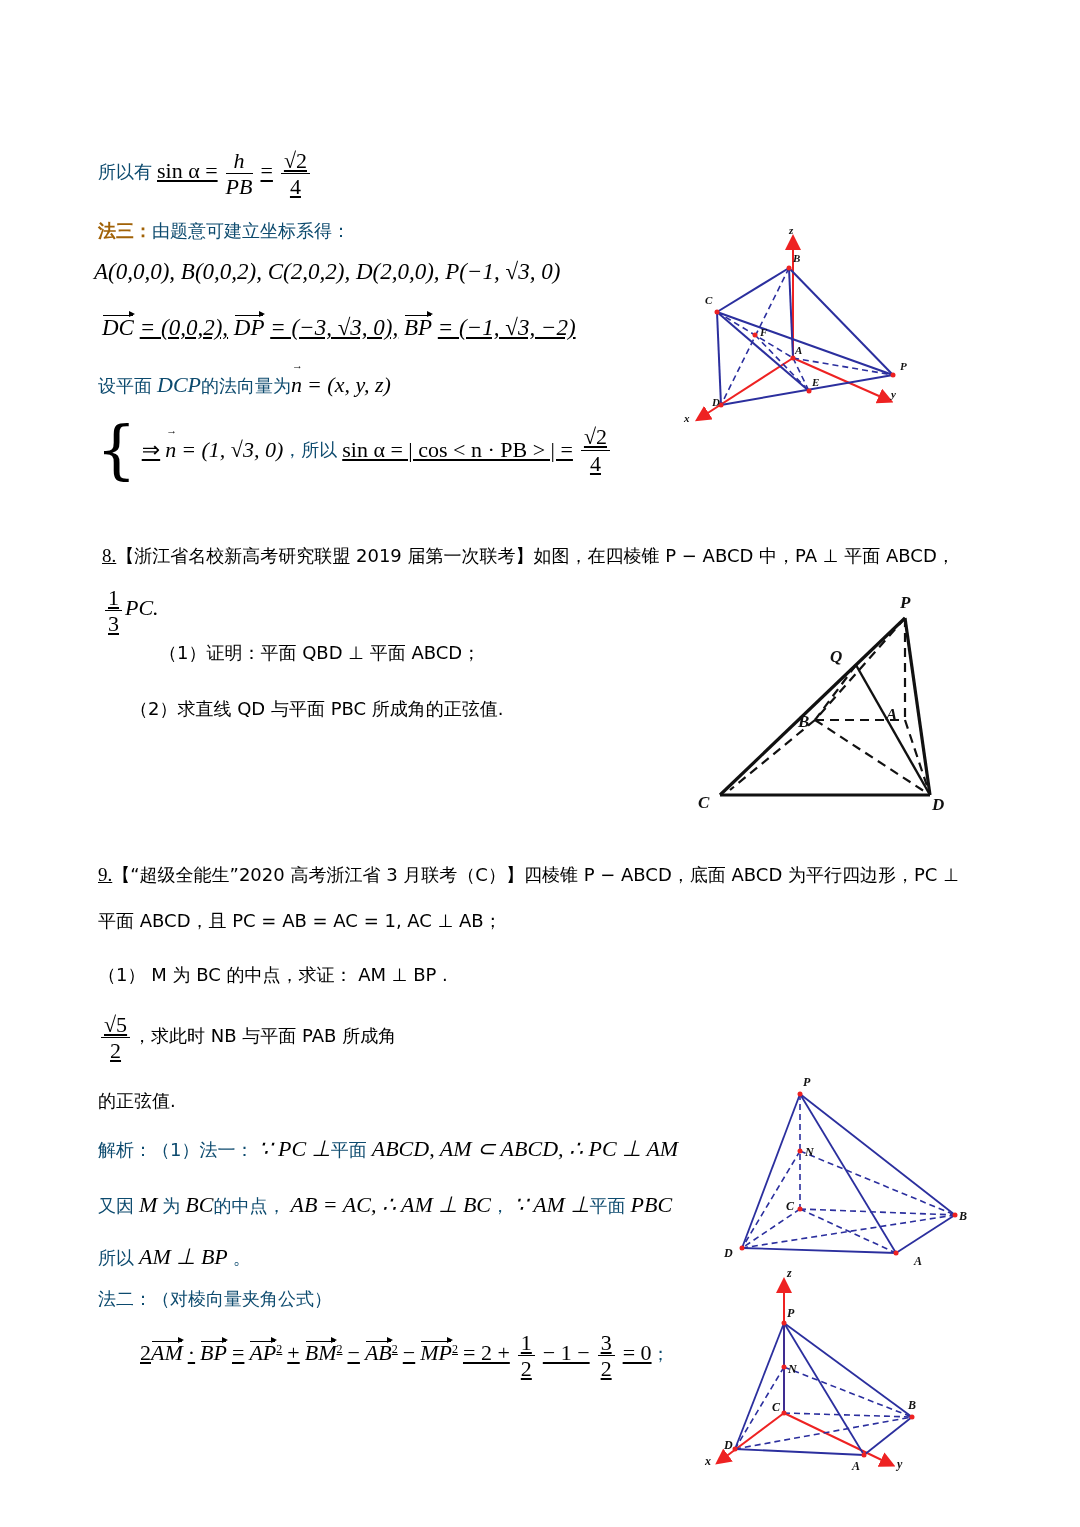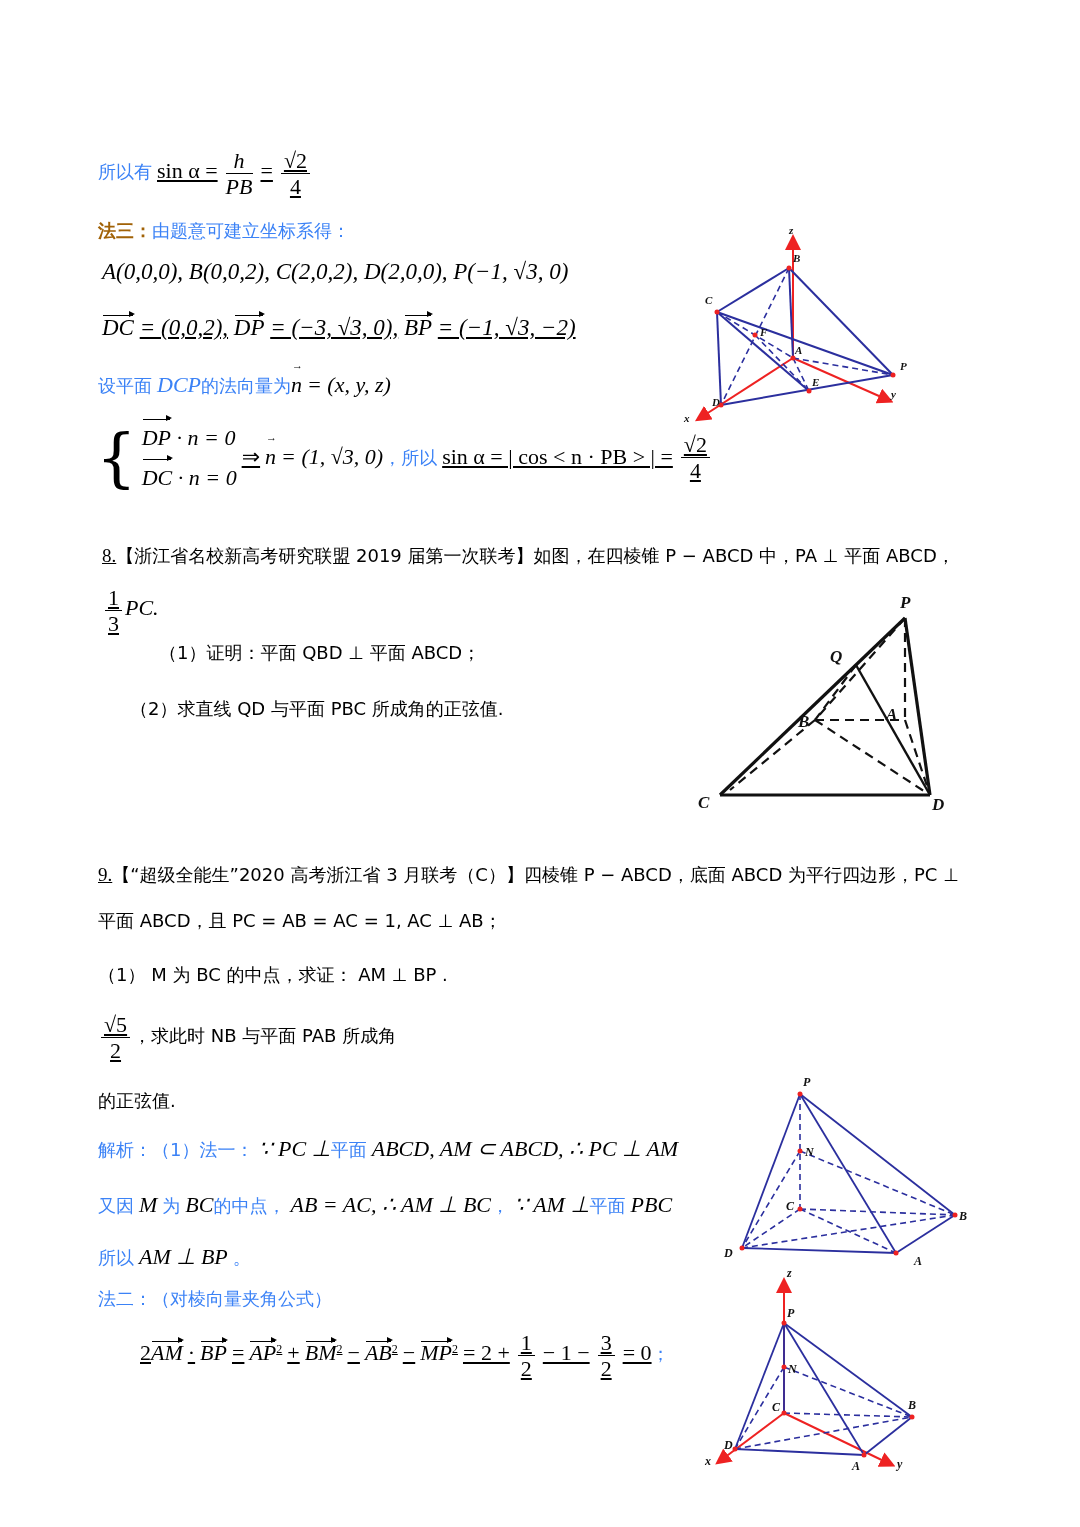--- a/index.html
+++ b/index.html
@@ -1,20 +1,20 @@
 <!DOCTYPE html>
 <html><head>
 <meta charset="utf-8">
 <style>
   html, body { margin: 0; padding: 0; background: #ffffff; }
   body { width: 1080px; height: 1527px; position: relative; overflow: hidden;
          font-family: "Liberation Serif", "DejaVu Serif", serif; color: #000; }
   .abs { position: absolute; }
   .line { position: absolute; white-space: nowrap; font-size: 20px; line-height: 1.2; }
-  .red { color: #3b82f6; }
+  .red { color: #0c4a6e; }
   .redb { color: #a16207; font-weight: bold; }
   .m { font-family: "Liberation Serif", serif; font-style: italic; font-size: 22px; }
   .mr { font-family: "Liberation Serif", serif; font-size: 22px; text-decoration: underline; }
   .cjk { font-family: "DejaVu Sans", sans-serif; font-size: 18px; }
   .frac { display: inline-block; vertical-align: middle; text-align: center; margin: 0 3px; }
   .frac > span { display: block; line-height: 1.15; }
   .frac .num { border-bottom: 1.3px solid #000; padding: 0 3px; }
   .vec { position: relative; display: inline-block; }
   .vec::before { content: ""; position: absolute; left: 1px; right: 1px; top: 1px; border-top: 1.2px solid #000; }
   .vec::after { content: ""; position: absolute; right: -1px; top: -3px; border-left: 6px solid #000; border-top: 3.5px solid transparent; border-bottom: 3.5px solid transparent; }
@@ -39,43 +39,39 @@
   <span class="frac mr">
     <span class="num">√2</span>
     <span>4</span>
   </span>
 </div>
 
 <div class="line" style="left:98px; top:218px;">
   <span class="cjk redb">法三：</span><span class="cjk red">由题意可建立坐标系得：</span>
 </div>
 
-<div class="line m" style="left:102px; top:258px; font-size:23px;">A(0,0,0), B(0,0,2), C(2,0,2), D(2,0,0), P(−1, √3, 0)</div>
+<div class="line m" style="left:94px; top:258px; font-size:23px;">A(0,0,0), B(0,0,2), C(2,0,2), D(2,0,0), P(−1, √3, 0)</div>
 
 <div class="line m" style="left:102px; top:314px; font-size:23px;">
   <span class="vec">DC</span>
   <span class="mr" style="font-size:23px;">= (0,0,2),</span>
   <span class="vec">DP</span>
   <span class="mr" style="font-size:23px;">= (−3, √3, 0),</span>
   <span class="vec">BP</span>
   <span class="mr" style="font-size:23px;">= (−1, √3, −2)</span>
 </div>
 
 <div class="line" style="left:98px; top:372px;">
   <span class="cjk red">设平面</span>
   <span class="m red">DCP</span><span class="cjk red">的法向量为</span><span class="m vn">n</span>
   <span class="m">= (x, y, z)</span>
 </div>
 
 <div class="line" style="left:96px; top:418px;">
   <span class="brace">{</span>
-  <span class="sys m">
-    <div><span class="vec">DP</span> <span>· n = 0</span></div>
-    <div><span class="vec">DC</span> <span>· n = 0</span></div>
-  </span>
   <span class="mr" style="vertical-align:middle;">⇒</span>
   <span class="m vn" style="vertical-align:middle;">n</span>
   <span class="m" style="vertical-align:middle;">= (1, √3, 0)</span><span class="cjk red" style="vertical-align:middle;">，所以</span>
   <span class="mr" style="vertical-align:middle;">sin α = | cos &lt; n · PB &gt; | =</span>
   <span class="frac mr">
     <span class="num">√2</span>
     <span>4</span>
   </span>
 </div>
 

